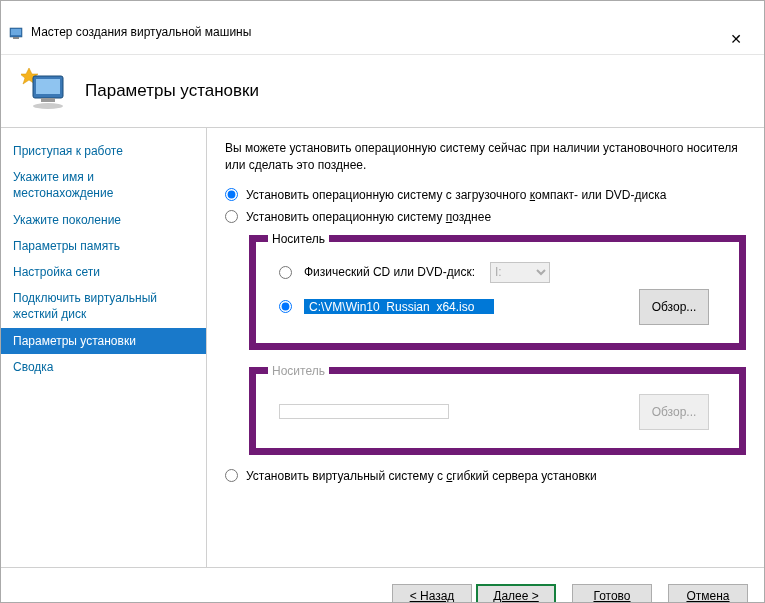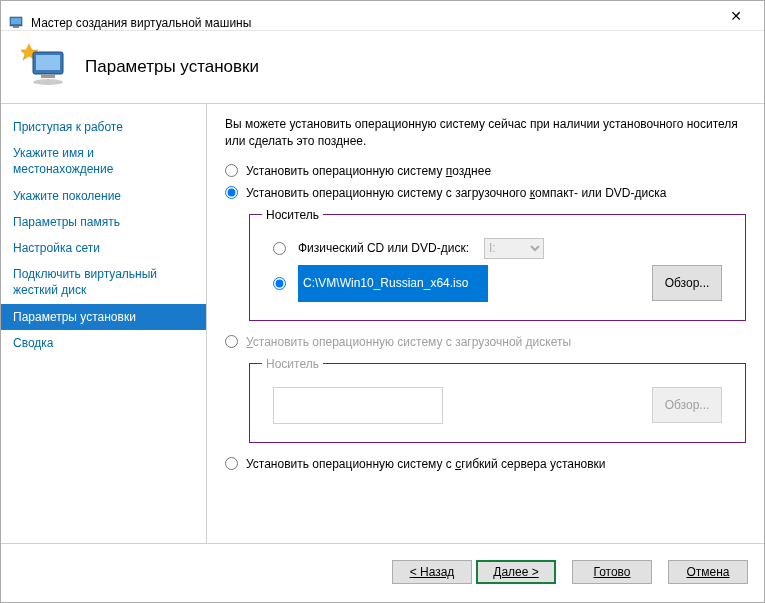--- a/index.html
+++ b/index.html
@@ -1,18 +1,18 @@
 <!DOCTYPE html>
 <html><head>
 <meta charset="utf-8">
 <style>
 * { box-sizing: border-box; margin: 0; padding: 0; }
 body { font-family: "Segoe UI", Tahoma, sans-serif; font-size: 12px; background: #fff; color: #000; width: 765px; height: 603px; overflow: hidden; border: 1px solid #aaa; }
 
-.titlebar { height: 30px; display: flex; align-items: flex-end; padding: 0 8px; border-bottom: 1px solid #e5e5e5; }
+.titlebar { height: 30px; display: flex; align-items: flex-start; padding: 0 8px; border-bottom: 1px solid #e5e5e5; margin-top: 24px; }
 .titlebar-icon { width: 16px; height: 16px; margin-right: 6px; }
 .titlebar-text { flex: 1; font-size: 12px; }
 .titlebar-close { width: 40px; height: 28px; display: flex; align-items: center; justify-content: center; font-size: 14px; font-family: Arial; cursor: pointer; }
 
 .header { height: 72px; display: flex; align-items: center; padding: 8px 20px; }
 .header-icon { width: 50px; height: 50px; margin-right: 14px; position: relative; }
 .header-title { font-size: 17px; font-weight: 400; color: #000; }
 
 .content { display: flex; height: 440px; border-top: 1px solid #d0d0d0; }
 
@@ -21,30 +21,30 @@
 .sidebar-item.active { background: #1979ca; color: #fff; }
 
 .main { flex: 1; padding: 12px 18px; font-size: 12px; }
 .intro { margin-bottom: 14px; line-height: 1.4; }
 
 .radio-row { display: flex; align-items: center; margin: 8px 0; }
 .radio-row input[type=radio] { margin-right: 8px; width: 13px; height: 13px; }
 .radio-row label { cursor: pointer; }
 .radio-row.disabled label { color: #a0a0a0; }
 
-fieldset { border: 1px solid #701a75; margin: 4px 0 14px 24px; padding: 10px 12px 12px 12px; }
+fieldset { border: 7px solid #701a75; margin: 4px 0 14px 24px; padding: 10px 19px 12px 12px; }
 fieldset.disabled { color: #a0a0a0; }
 fieldset legend { padding: 0 4px; font-size: 12px; }
 
 .media-row { display: flex; align-items: center; margin: 6px 11px; gap: 6px; }
 .media-row input[type=radio] { margin-right: 6px; }
 .media-label { min-width: 180px; }
 
 select { width: 60px; height: 21px; font-size: 12px; border: 1px solid #adadad; background: #e9e9e9; color: #888; }
-input[type=text] { height: 37px; font-size: 12px; padding: 1px 4px; border: 1px solid #7a7a7a; }
+input[type=text] { height: 15px; font-size: 12px; padding: 1px 4px; border: 1px solid #7a7a7a; }
 input[type=text].selected { background: #0078d7; color: #fff; border: 1px solid #0078d7; }
 input[type=text]:disabled { background: #fff; border: 1px solid #d0d0d0; }
 
 .browse-btn { height: 36px; min-width: 70px; padding: 0 10px; font-size: 12px; border: 1px solid #adadad; background: #e1e1e1; cursor: pointer; }
 .browse-btn:disabled { color: #a0a0a0; background: #efefef; border-color: #d0d0d0; cursor: default; }
 
 .u { text-decoration: underline; }
 
 .footer { height: 56px; border-top: 1px solid #d0d0d0; display: flex; align-items: center; justify-content: flex-end; padding: 0 16px; gap: 16px; text-decoration: underline; }
 .footer button { height: 24px; min-width: 80px; padding: 0 12px; font-size: 12px; border: 1px solid #adadad; background: #e1e1e1; cursor: pointer; }
@@ -89,63 +89,59 @@
     <div class="sidebar-item">Настройка сети</div>
     <div class="sidebar-item">Подключить виртуальный жесткий диск</div>
     <div class="sidebar-item active">Параметры установки</div>
     <div class="sidebar-item">Сводка</div>
   </div>
 
   <div class="main">
     <p class="intro">Вы можете установить операционную систему сейчас при наличии установочного носителя или сделать это позднее.</p>
 
     <div class="radio-row">
-      <input type="radio" name="install" style="">
-      <label><span>Установить операционную систему </span><span class="u">п</span><span>озднее</span></label>
+      <input type="radio" name="install" checked="" style="">
+      <label><span>Установить операционную систему с загрузочного </span><span class="u">к</span><span>омпакт- или DVD-диска</span></label>
     </div>
 
     <div class="radio-row">
-      <input type="radio" name="install" checked="" style="">
-      <label><span>Установить операционную систему с загрузочного </span><span class="u">к</span><span>омпакт- или DVD-диска</span></label>
+      <input type="radio" name="install" style="">
+      <label><span>Установить операционную систему </span><span class="u">п</span><span>озднее</span></label>
     </div>
 
     <fieldset>
       <legend>Носитель</legend>
       <div class="media-row">
         <input type="radio" name="media" style="">
         <span class="media-label">Физический CD или DVD-диск:</span>
         <select disabled="">
           <option>I:</option>
         </select>
       </div>
       <div class="media-row">
         <input type="radio" name="media" checked="" style="">
         <input type="text" class="selected" style="width: 190px;" value="C:\VM\Win10_Russian_x64.iso">
         <span style="flex:1"></span>
         <button class="browse-btn">Обзор...</button>
       </div>
     </fieldset>
 
-    <div class="radio-row disabled">
-      <input type="radio" name="install" style="">
-      <label><span></span><span class="u">У</span><span>становить операционную систему с загрузочной дискеты</span></label>
-    </div>
 
     <fieldset class="disabled">
       <legend>Носитель</legend>
       <div class="media-row">
         <input type="text" disabled="" style="width: 170px;">
         <span style="flex:1"></span>
         <button class="browse-btn" disabled="">Обзор...</button>
       </div>
     </fieldset>
 
     <div class="radio-row">
       <input type="radio" name="install" style="">
-      <label><span>Установить операционную систему с </span><span class="u">с</span><span>гибкий сервера установки</span></label>
+      <label><span>Установить виртуальный систему с </span><span class="u">с</span><span>гибкий сервера установки</span></label>
     </div>
   </div>
 </div>
 
 <div class="footer">
   <div class="btn-group">
     <button>&lt; Назад</button>
     <button class="primary">Далее &gt;</button>
   </div>
   <button>Готово</button>

